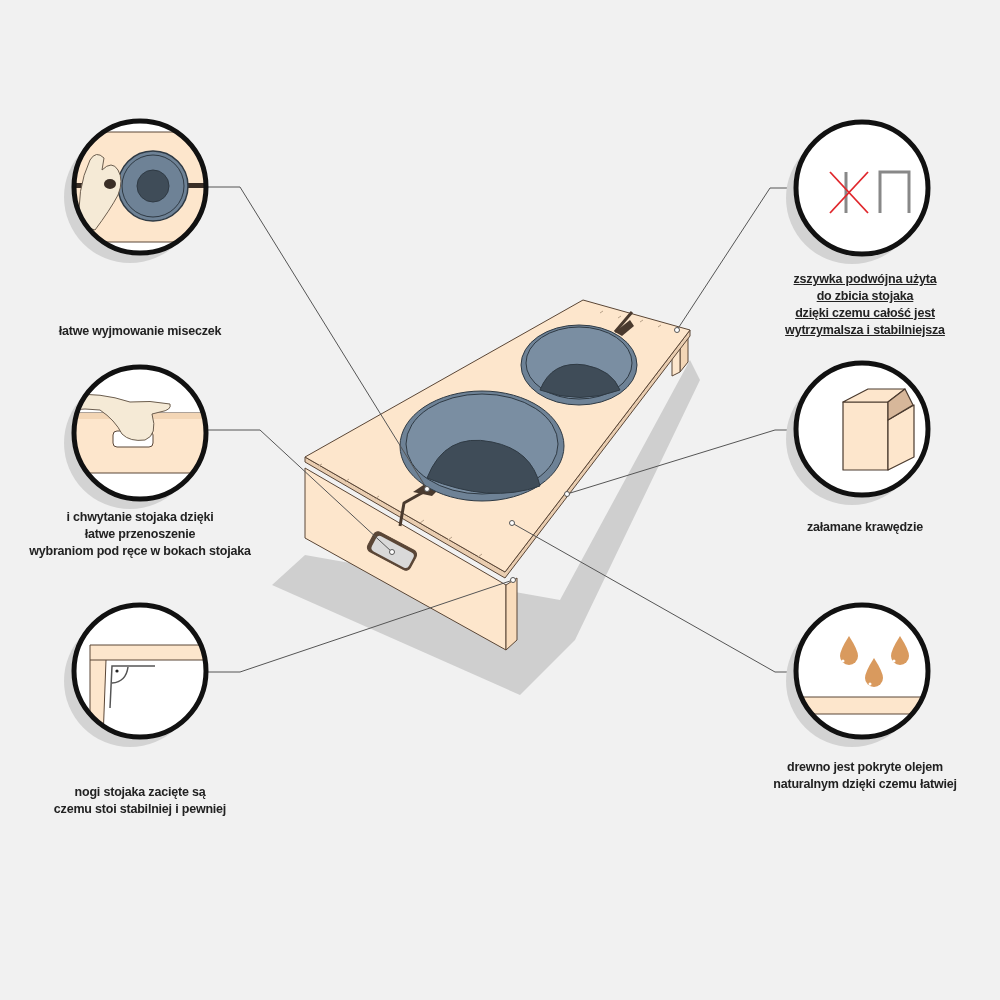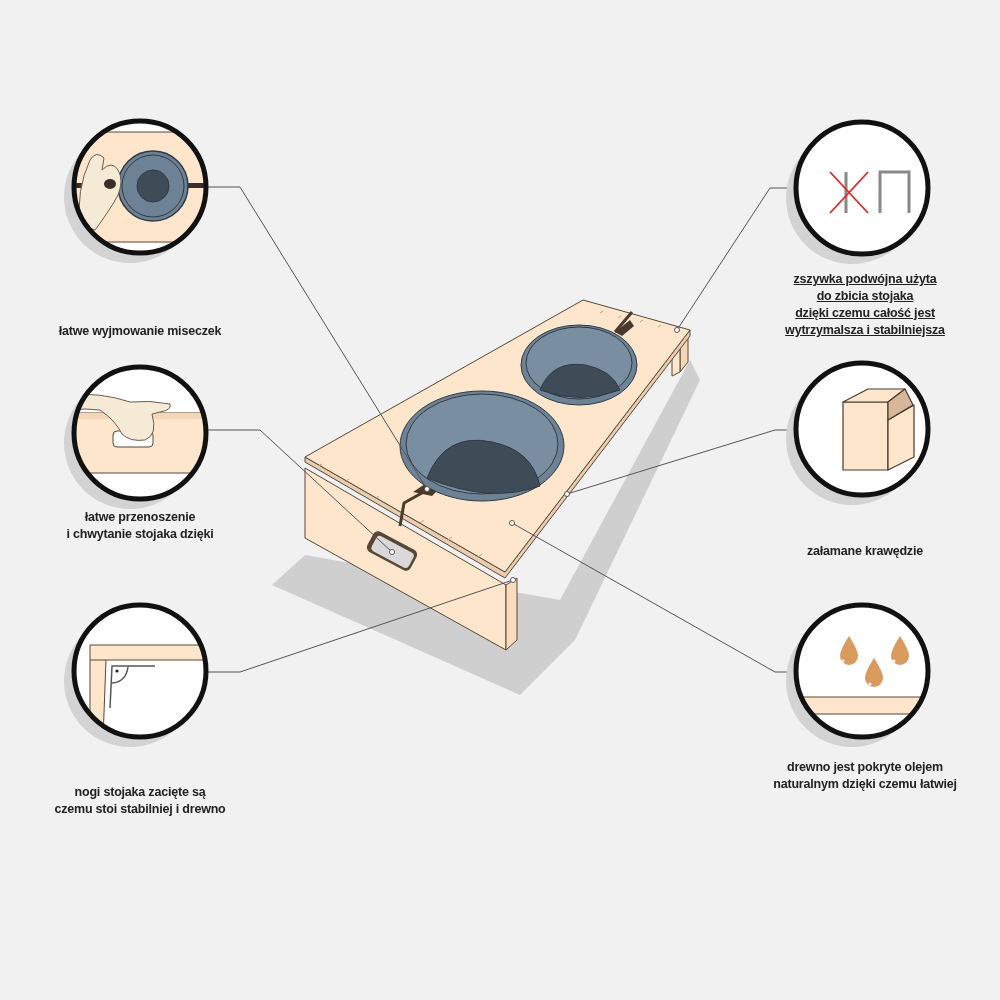--- a/index.html
+++ b/index.html
@@ -191,36 +191,37 @@
     </g>
     <circle cx="862" cy="671" r="66" fill="none" stroke="#111" stroke-width="5"></circle>
   </g>
 </svg>
 
 <div class="caption" style="left:20px; top:275px; width:240px;margin-top:48px;">
   <span>łatwe wyjmowanie miseczek</span>
 </div>
 
 <div class="caption" style="left:10px; top:509px; width:260px;">
+  <span>i chwytanie stojaka dzięki</span>
   <span>łatwe przenoszenie</span>
-  <span>i chwytanie stojaka dzięki</span>
+  <span>wybraniom pod ręce w bokach stojaka</span>
 </div>
 
 <div class="caption" style="left:20px; top:784px; width:240px;">
   <span>nogi stojaka zacięte są</span>
-  <span>czemu stoi stabilniej i drewno</span>
+  <span>czemu stoi stabilniej i pewniej</span>
 </div>
 
 <div class="caption" style="left:750px; top:271px; width:230px;text-decoration:underline;">
   <span>zszywka podwójna użyta</span>
   <span>do zbicia stojaka</span>
   <span>dzięki czemu całość jest</span>
   <span>wytrzymalsza i stabilniejsza</span>
 </div>
 
-<div class="caption" style="left:750px; top:519px; width:230px;margin-top:24px;">
+<div class="caption" style="left:750px; top:519px; width:230px;">
   <span>załamane krawędzie</span>
 </div>
 
 <div class="caption" style="left:745px; top:759px; width:240px;text-align:center;">
   <span>drewno jest pokryte olejem</span>
   <span>naturalnym dzięki czemu łatwiej</span>
 </div>
 
 </body></html>

